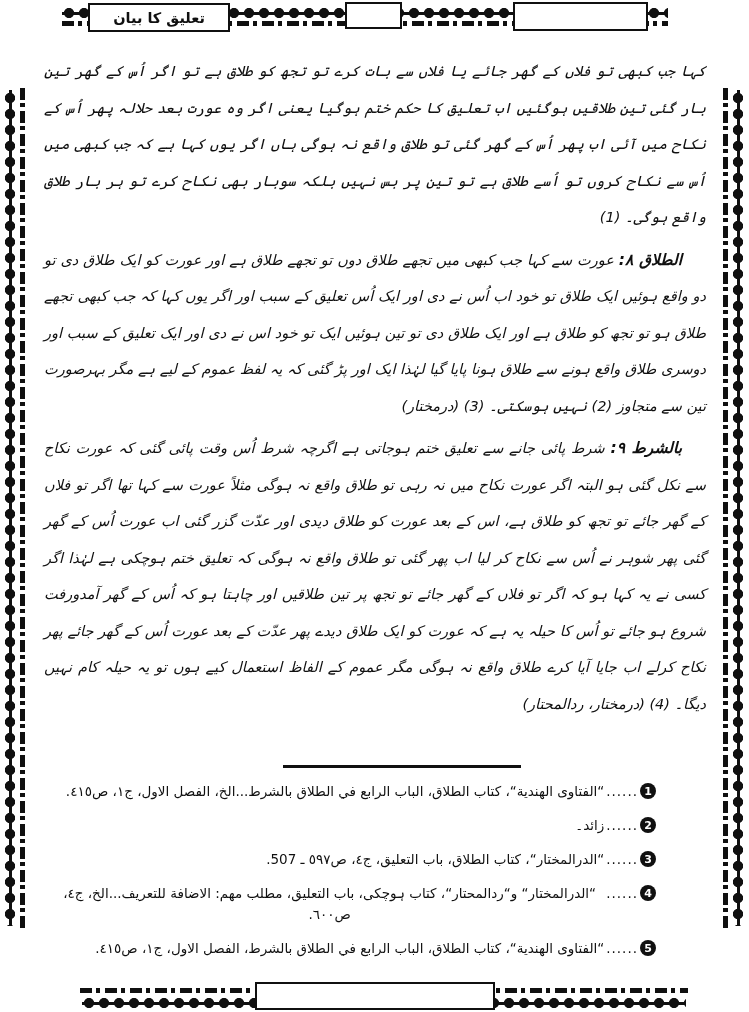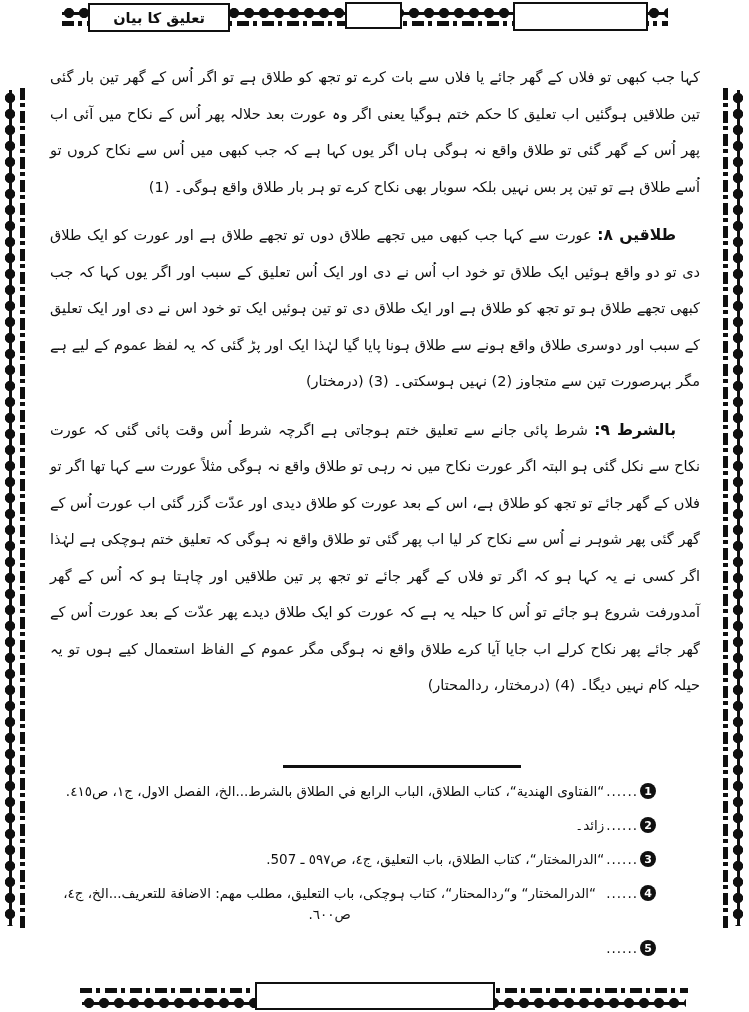--- a/index.html
+++ b/index.html
@@ -51,21 +51,21 @@
     display:flex; align-items:center; justify-content:center;
     font-weight:bold; font-size:14.5px; direction:rtl;
   }
 
   
   .bodytext {
     position:absolute; left:38px; top:47px; width:674px; height:719px;
     direction:rtl; text-align:justify; overflow:hidden;
     font-size:14.5px; line-height:36.5px;
   }
-  .bodytext p { margin:12px; padding:0; }
+  .bodytext p { margin:6px; padding:0;font-style:italic; }
   .mas { text-indent:24px; }
   .mas b { font-weight:bold; font-size:15.5px; }
 
   
   .fn-sep {
     position:absolute; left:283px; top:765px; width:238px; height:3px;
     background:#101010;
   }
   .footnotes {
     position:absolute; left:55px; top:781px; width:601px; direction:rtl;
@@ -98,21 +98,21 @@
   <div class="band-box" style="left:513px; top:2px; width:135px; height:29px;"></div>
 
   <div class="v-chain" style="left:3px; top:90px; height:836px;"></div>
   <div class="v-dash" style="left:20px; top:88px; height:840px;"></div>
   <div class="v-dash" style="left:723px; top:88px; height:840px;"></div>
   <div class="v-chain" style="left:731px; top:90px; height:836px;"></div>
 
   <div class="bodytext">
     <p>کہا جب کبھی تو فلاں کے گھر جائے یا فلاں سے بات کرے تو تجھ کو طلاق ہے تو اگر اُس کے گھر تین بار گئی تین طلاقیں ہوگئیں اب تعلیق کا حکم ختم ہوگیا یعنی اگر وہ عورت بعد حلالہ پھر اُس کے نکاح میں آئی اب پھر اُس کے گھر گئی تو طلاق واقع نہ ہوگی ہاں اگر یوں کہا ہے کہ جب کبھی میں اُس سے نکاح کروں تو اُسے طلاق ہے تو تین پر بس نہیں بلکہ سوبار بھی نکاح کرے تو ہر بار طلاق واقع ہوگی۔ (1)</p>
     <p class="mas">
-      <b>طلاقیں ۸:</b>
+      <b>الطلاق ۸:</b>
       <span>عورت سے کہا جب کبھی میں تجھے طلاق دوں تو تجھے طلاق ہے اور عورت کو ایک طلاق دی تو دو واقع ہوئیں ایک طلاق تو خود اب اُس نے دی اور ایک اُس تعلیق کے سبب اور اگر یوں کہا کہ جب کبھی تجھے طلاق ہو تو تجھ کو طلاق ہے اور ایک طلاق دی تو تین ہوئیں ایک تو خود اس نے دی اور ایک تعلیق کے سبب اور دوسری طلاق واقع ہونے سے طلاق ہونا پایا گیا لہٰذا ایک اور پڑ گئی کہ یہ لفظ عموم کے لیے ہے مگر بہرصورت تین سے متجاوز (2) نہیں ہوسکتی۔ (3) (درمختار)</span>
     </p>
     <p class="mas">
       <b>بالشرط ۹:</b>
       <span>شرط پائی جانے سے تعلیق ختم ہوجاتی ہے اگرچہ شرط اُس وقت پائی گئی کہ عورت نکاح سے نکل گئی ہو البتہ اگر عورت نکاح میں نہ رہی تو طلاق واقع نہ ہوگی مثلاً عورت سے کہا تھا اگر تو فلاں کے گھر جائے تو تجھ کو طلاق ہے، اس کے بعد عورت کو طلاق دیدی اور عدّت گزر گئی اب عورت اُس کے گھر گئی پھر شوہر نے اُس سے نکاح کر لیا اب پھر گئی تو طلاق واقع نہ ہوگی کہ تعلیق ختم ہوچکی ہے لہٰذا اگر کسی نے یہ کہا ہو کہ اگر تو فلاں کے گھر جائے تو تجھ پر تین طلاقیں اور چاہتا ہو کہ اُس کے گھر آمدورفت شروع ہو جائے تو اُس کا حیلہ یہ ہے کہ عورت کو ایک طلاق دیدے پھر عدّت کے بعد عورت اُس کے گھر جائے پھر نکاح کرلے اب جایا آیا کرے طلاق واقع نہ ہوگی مگر عموم کے الفاظ استعمال کیے ہوں تو یہ حیلہ کام نہیں دیگا۔ (4) (درمختار، ردالمحتار)</span>
     </p>
 
   </div>
 
   <div class="fn-sep"></div>
@@ -134,20 +134,21 @@
       <span class="fn-text">“الدرالمختار“، كتاب الطلاق، باب التعليق، ج٤، ص٥٩٧ ـ 507.</span>
     </div>
     <div class="fn-row">
       <span class="fn-num">4</span>
       <span class="fn-dots">......</span>
       <span class="fn-text">“الدرالمختار“ و“ردالمحتار“، كتاب ہوچکی، باب التعليق، مطلب مهم: الاضافة للتعريف...الخ، ج٤، ص٦٠٠.</span>
     </div>
     <div class="fn-row">
       <span class="fn-num">5</span>
       <span class="fn-dots">......</span>
+      <span class="fn-text">“الفتاوى الهندية“، كتاب الطلاق، الباب الرابع في الطلاق بالشرط، الفصل الاول، ج۱، ص٤١٥.</span>
     </div>
   </div>
 
   <div class="h-dash" style="left:80px; top:988px; width:608px;"></div>
   <div class="h-chain" style="left:82px; top:997px; width:604px;"></div>
   <div class="band-box" style="left:255px; top:982px; width:240px; height:28px; border-width:2px;"></div>
 
 </div>
 
 </body></html>

